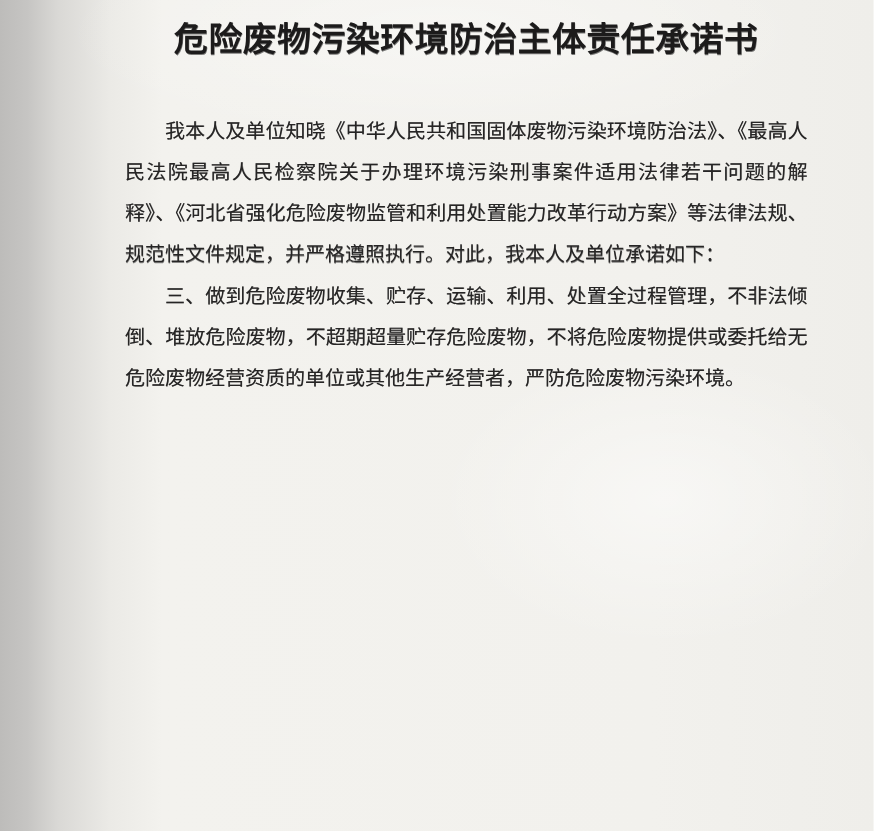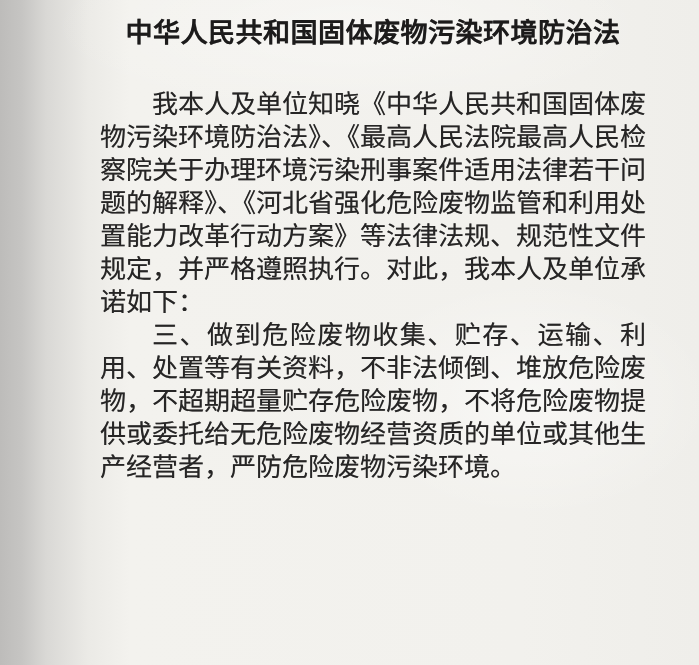--- a/index.html
+++ b/index.html
@@ -36,33 +36,33 @@
     line-height: 38px;
     font-weight: bold;
     text-align: center;
     letter-spacing: 0.5px;
     color: #1c1b1b;
     text-shadow: 0.3px 0.3px 0.3px rgba(20,20,20,0.55);
     white-space: nowrap;
   }
   .doc-body p {
     margin: 0;
-    font-size: 26px;
+    font-size: 16px;
     line-height: 33px;
     text-align: justify;
     text-indent: 2em;
     letter-spacing: 0px;
     color: #262525;
     text-shadow: 0.25px 0.25px 0.25px rgba(25,25,25,0.5);
   }
 </style>
 </head>
 <body>
 
 <div class="page">
   <div class="content">
-    <h1 class="doc-title">中华人民共和国固体废物污染环境防治法</h1>
+    <h1 class="doc-title">危险废物污染环境防治主体责任承诺书</h1>
     <div class="doc-body">
       <p>我本人及单位知晓《中华人民共和国固体废物污染环境防治法》、《最高人民法院最高人民检察院关于办理环境污染刑事案件适用法律若干问题的解释》、《河北省强化危险废物监管和利用处置能力改革行动方案》等法律法规、规范性文件规定，并严格遵照执行。对此，我本人及单位承诺如下：</p>
-      <p>三、做到危险废物收集、贮存、运输、利用、处置等有关资料，不非法倾倒、堆放危险废物，不超期超量贮存危险废物，不将危险废物提供或委托给无危险废物经营资质的单位或其他生产经营者，严防危险废物污染环境。</p>
+      <p>三、做到危险废物收集、贮存、运输、利用、处置全过程管理，不非法倾倒、堆放危险废物，不超期超量贮存危险废物，不将危险废物提供或委托给无危险废物经营资质的单位或其他生产经营者，严防危险废物污染环境。</p>
     </div>
   </div>
 </div>
 
 </body></html>

